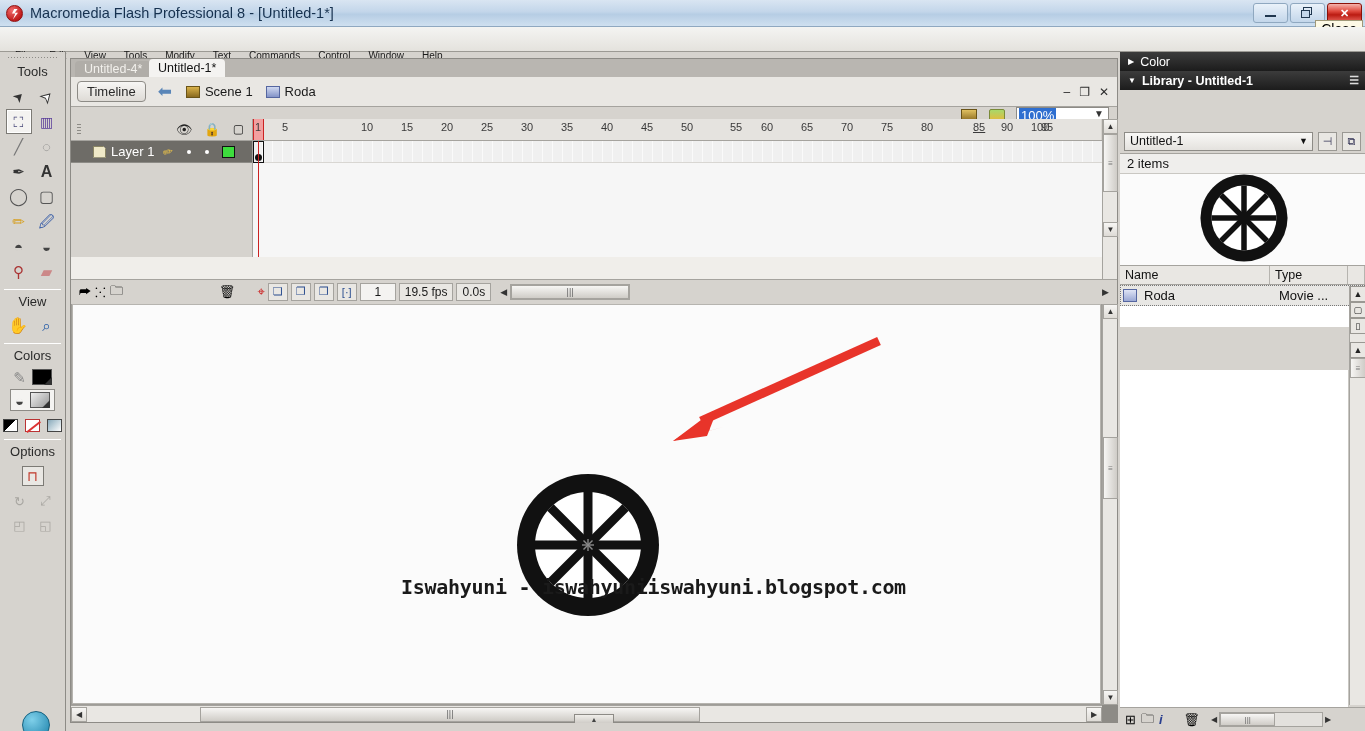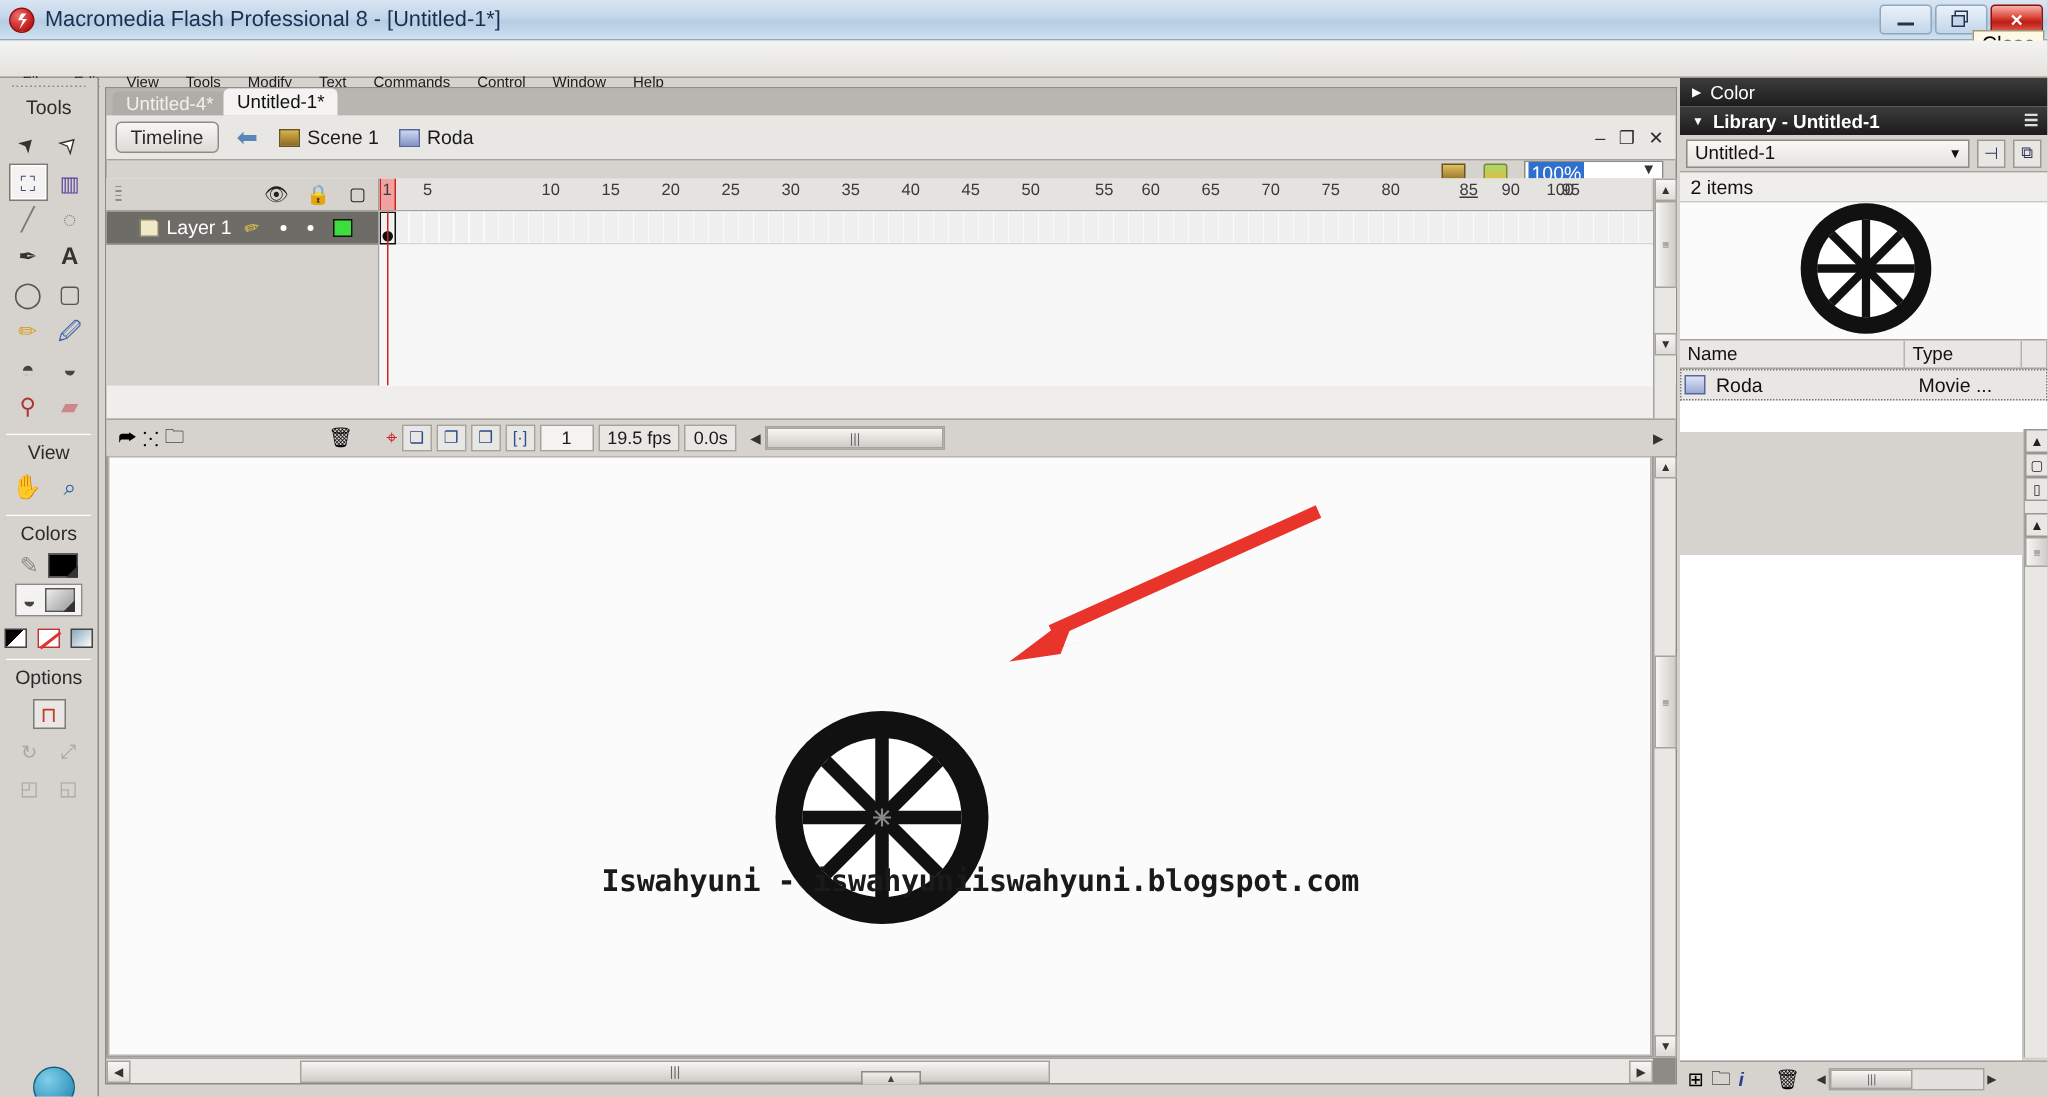--- a/index.html
+++ b/index.html
@@ -225,20 +225,21 @@
   .panel-bar {
     height:19px; background: linear-gradient(to bottom,#3c3c3c,#1c1c1c); color:#fff;
     display:flex; align-items:center; padding-left:8px; font-size:12.5px; position:relative;
   }
   .panel-bar .tri { font-size:8px; margin-right:6px; }
   .panel-bar.titled { font-weight:bold; }
   .panel-menu-ico { position:absolute; right:6px; top:3px; font-size:11px; color:#ddd; }
   .lib-toolbar {
     height:25px; background:#d6d3ce; display:flex; align-items:center; padding: 3px 4px; gap:5px;
     border-bottom:1px solid #a5a39e;
+    margin-top:39px;
   }
   .lib-select {
     flex:1; height:19px; background:linear-gradient(to bottom,#f9f8f6,#e4e2de);
     border:1px solid #8d8b86; display:flex; align-items:center; padding-left:5px; font-size:12.5px; color:#111;
     position:relative;
   }
   .lib-select .caret { position:absolute; right:4px; font-size:9px; }
   .lib-ico-btn { width:19px;height:19px; border:1px solid #9a9893; background:#e9e7e3;
       display:flex;align-items:center;justify-content:center; font-size:11px; color:#335; }
   .lib-count { height:20px; background:#efeeec; display:flex; align-items:center; padding-left:7px;

